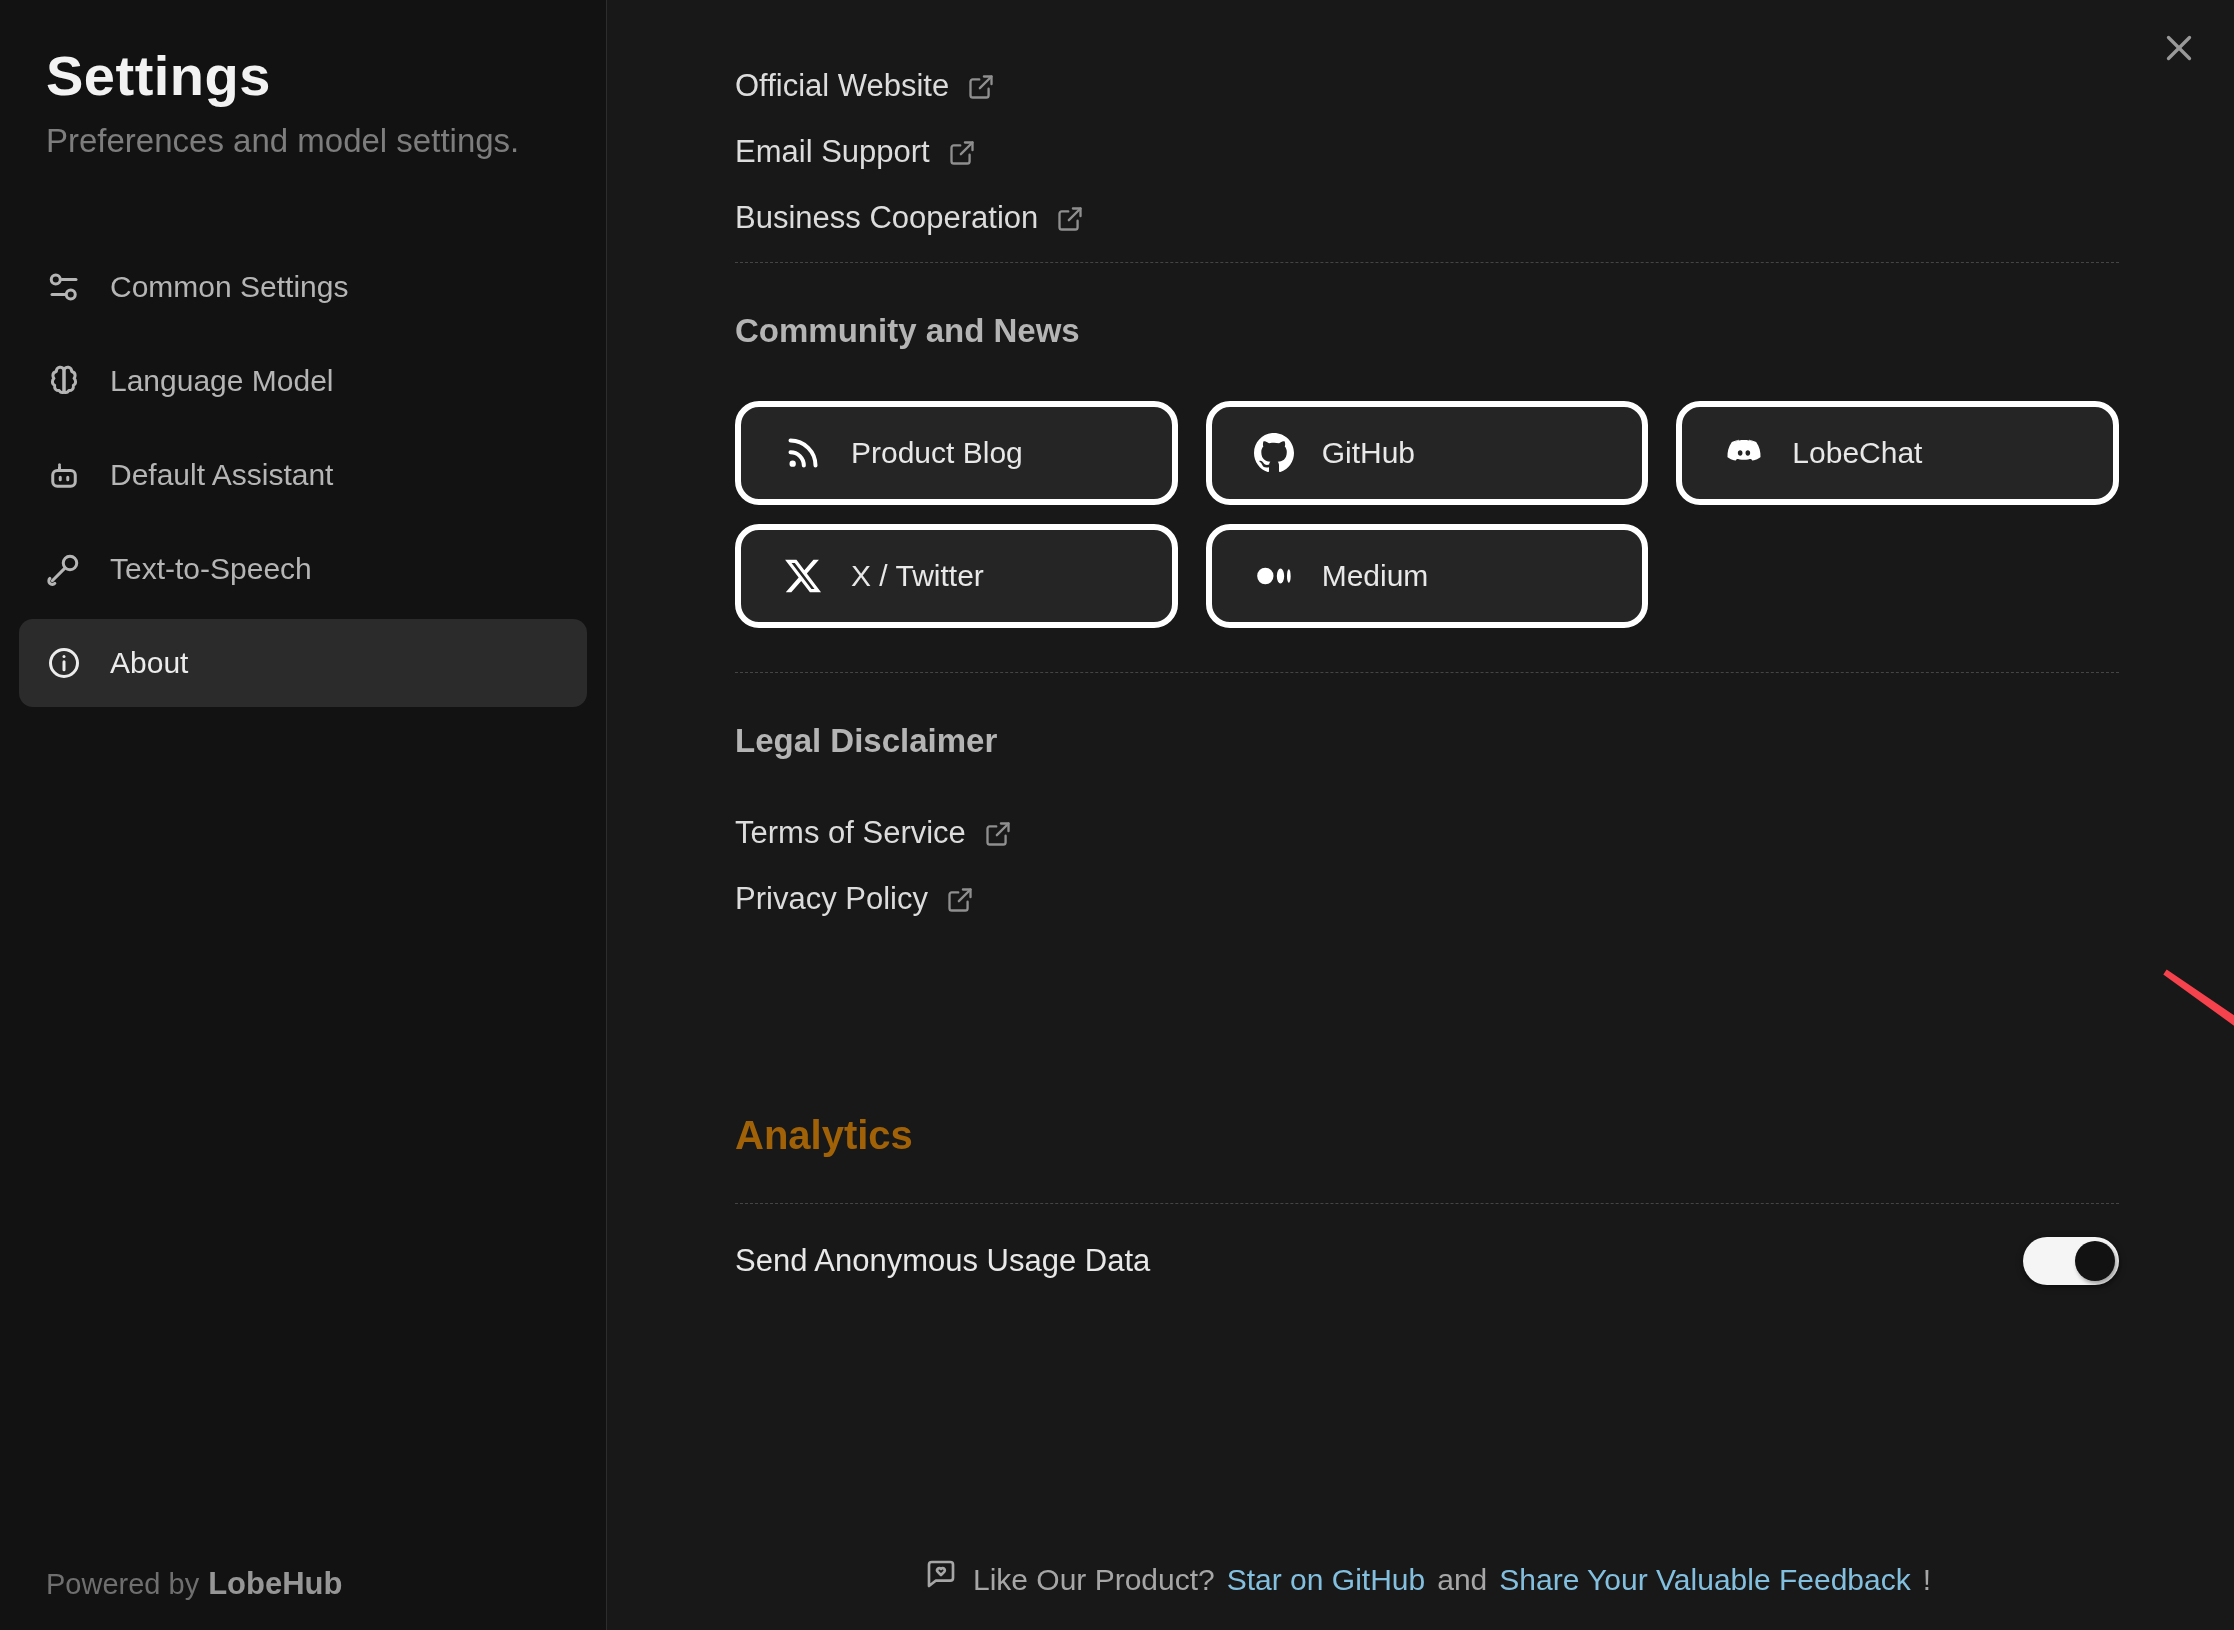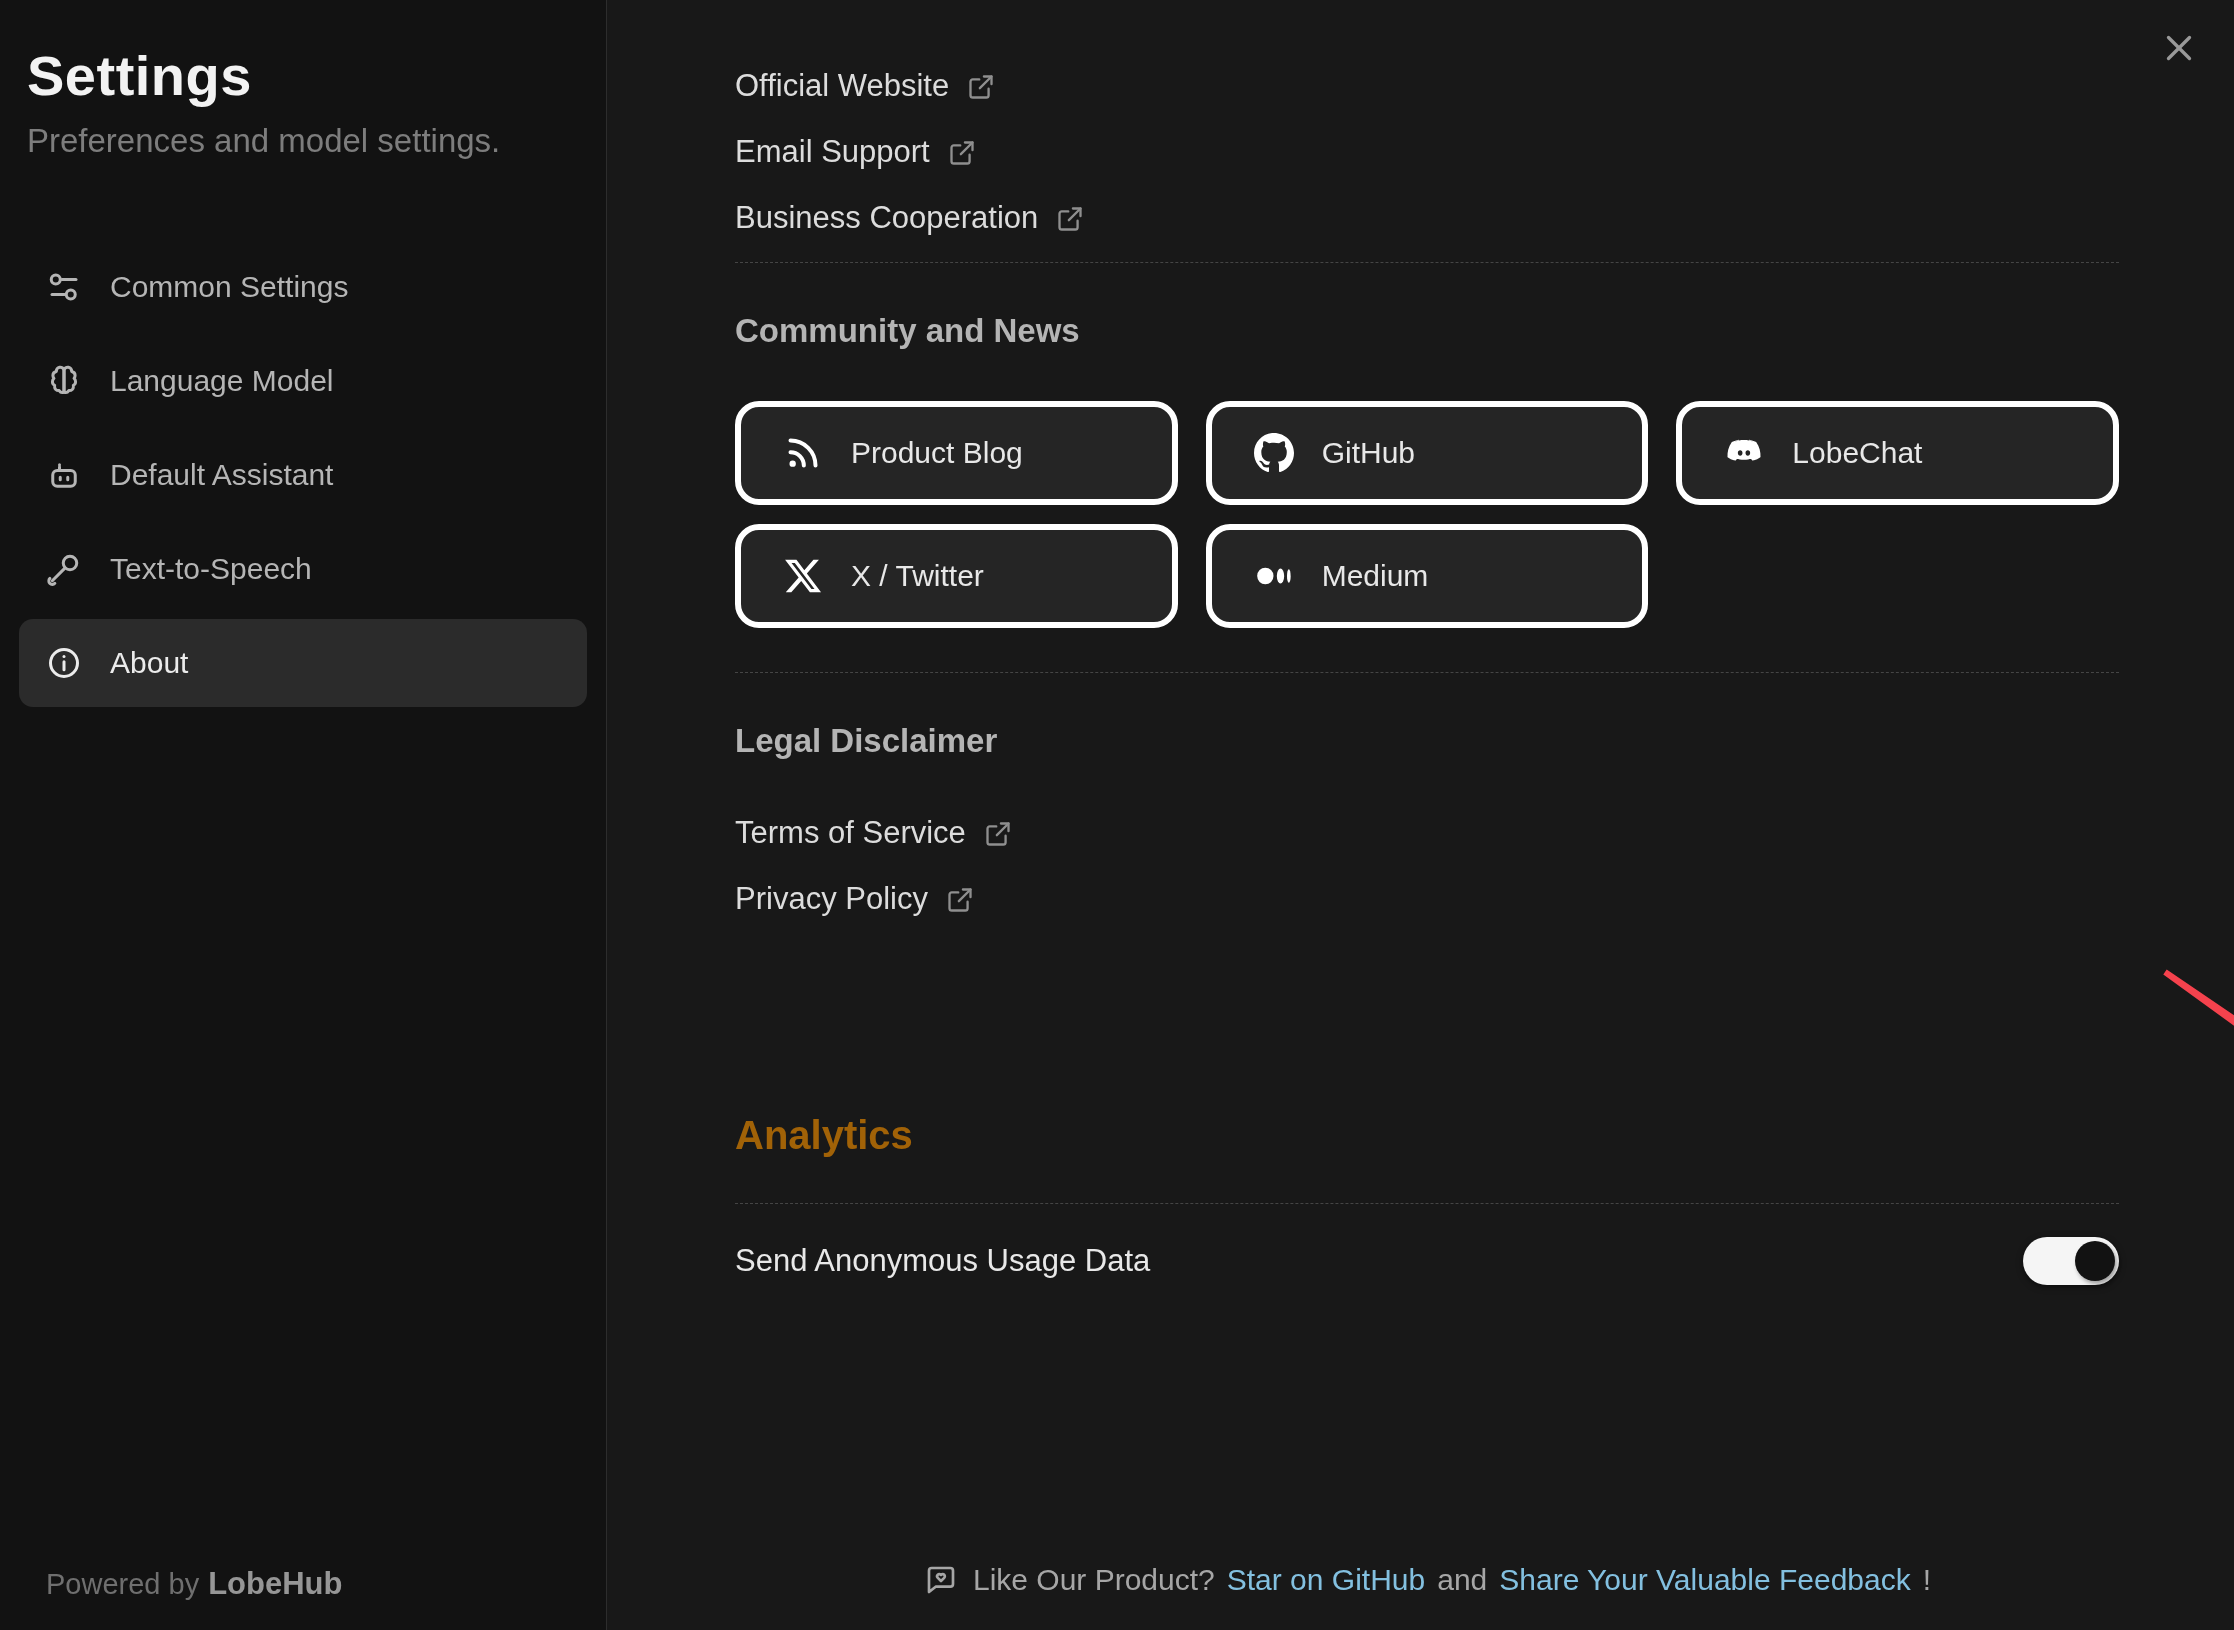--- a/index.html
+++ b/index.html
@@ -20,21 +20,21 @@
   }
   .app{display:flex;width:2234px;height:1630px;}
 
   
   .sidebar{
     width:607px;min-width:607px;height:100%;
     background:var(--bg-sidebar);
     border-right:1px solid #2d2d2d;
     position:relative;
   }
-  .sidebar-header{padding:42px 0 0 27px;}
+  .sidebar-header{padding:42px 0 0 46px;}
   .app-title{font-size:56px;font-weight:700;color:#f2f2f2;line-height:68px;letter-spacing:.5px;}
   .app-subtitle{font-size:33px;color:#7d7d7d;line-height:46px;margin-top:8px;}
   .nav{margin-top:79px;}
   .nav-item{
     display:flex;align-items:center;
     height:88px;margin:0 19px 6px 19px;
     padding-left:27px;border-radius:14px;
     color:#b5b5b5;font-size:30px;cursor:pointer;
   }
   .nav-item.active{background:var(--active-item-bg);color:#ececec;}
@@ -95,21 +95,21 @@
     background:#f5f5f5;position:relative;flex:none;cursor:pointer;
     box-shadow:0 2px 6px rgba(0,0,0,.5);
   }
   .toggle .knob{
     position:absolute;top:4px;right:4px;width:40px;height:40px;
     border-radius:50%;background:#121212;
     box-shadow:2px 3px 4px rgba(0,0,0,.35);
   }
   .main-footer{
     position:absolute;left:128px;right:113px;bottom:28px;
-    display:flex;justify-content:center;align-items:center;gap:12px;
+    display:flex;justify-content:center;gap:12px;
     font-size:30px;color:#a6a6a6;line-height:44px;white-space:nowrap;
   }
   .main-footer .chat-icon{width:32px;height:32px;color:#a6a6a6;margin-right:4px;}
   .main-footer .chat-icon svg{width:32px;height:32px;display:block;}
   .main-footer a{color:var(--link-blue);text-decoration:none;cursor:pointer;}
   .close-btn{
     position:absolute;top:26px;right:33px;width:44px;height:44px;
     display:flex;align-items:center;justify-content:center;cursor:pointer;color:#999;
   }
   .close-btn svg{width:36px;height:36px;}

